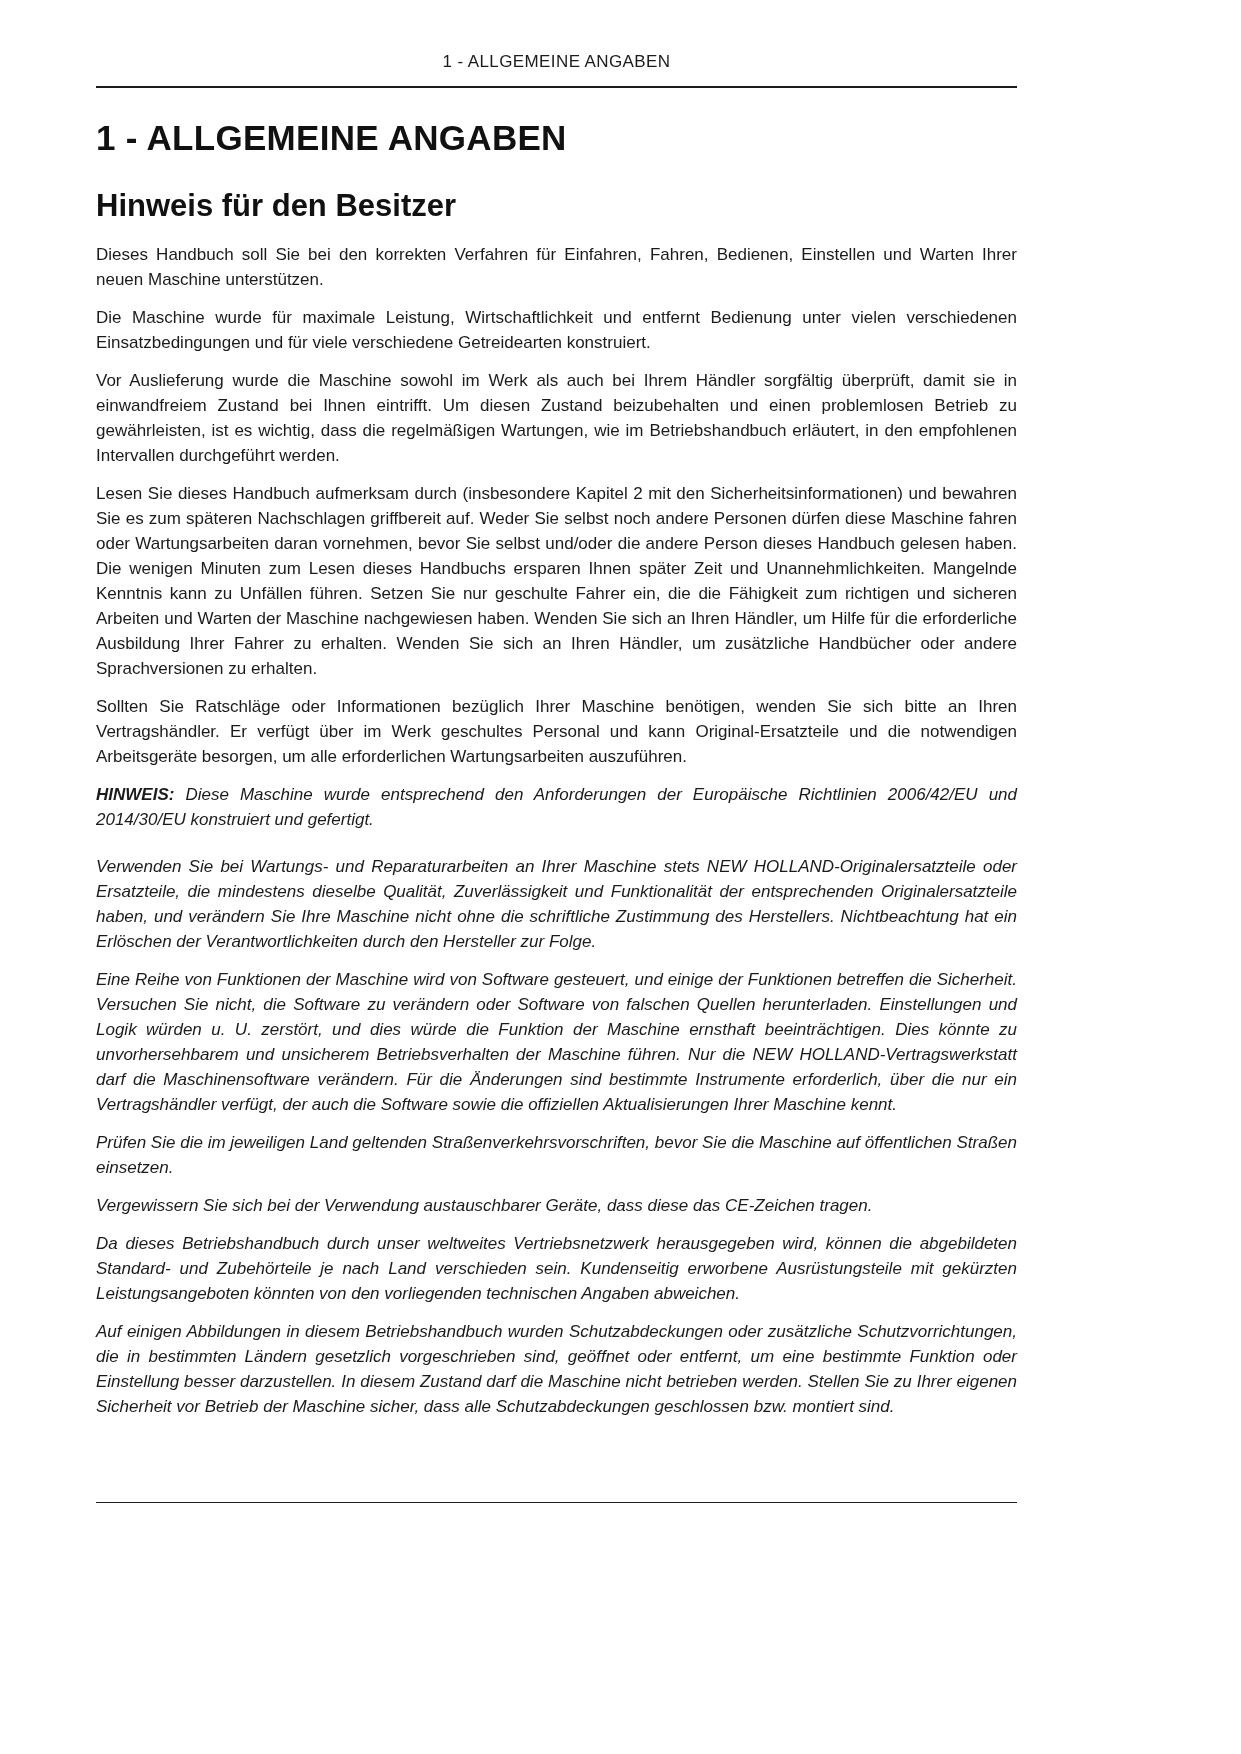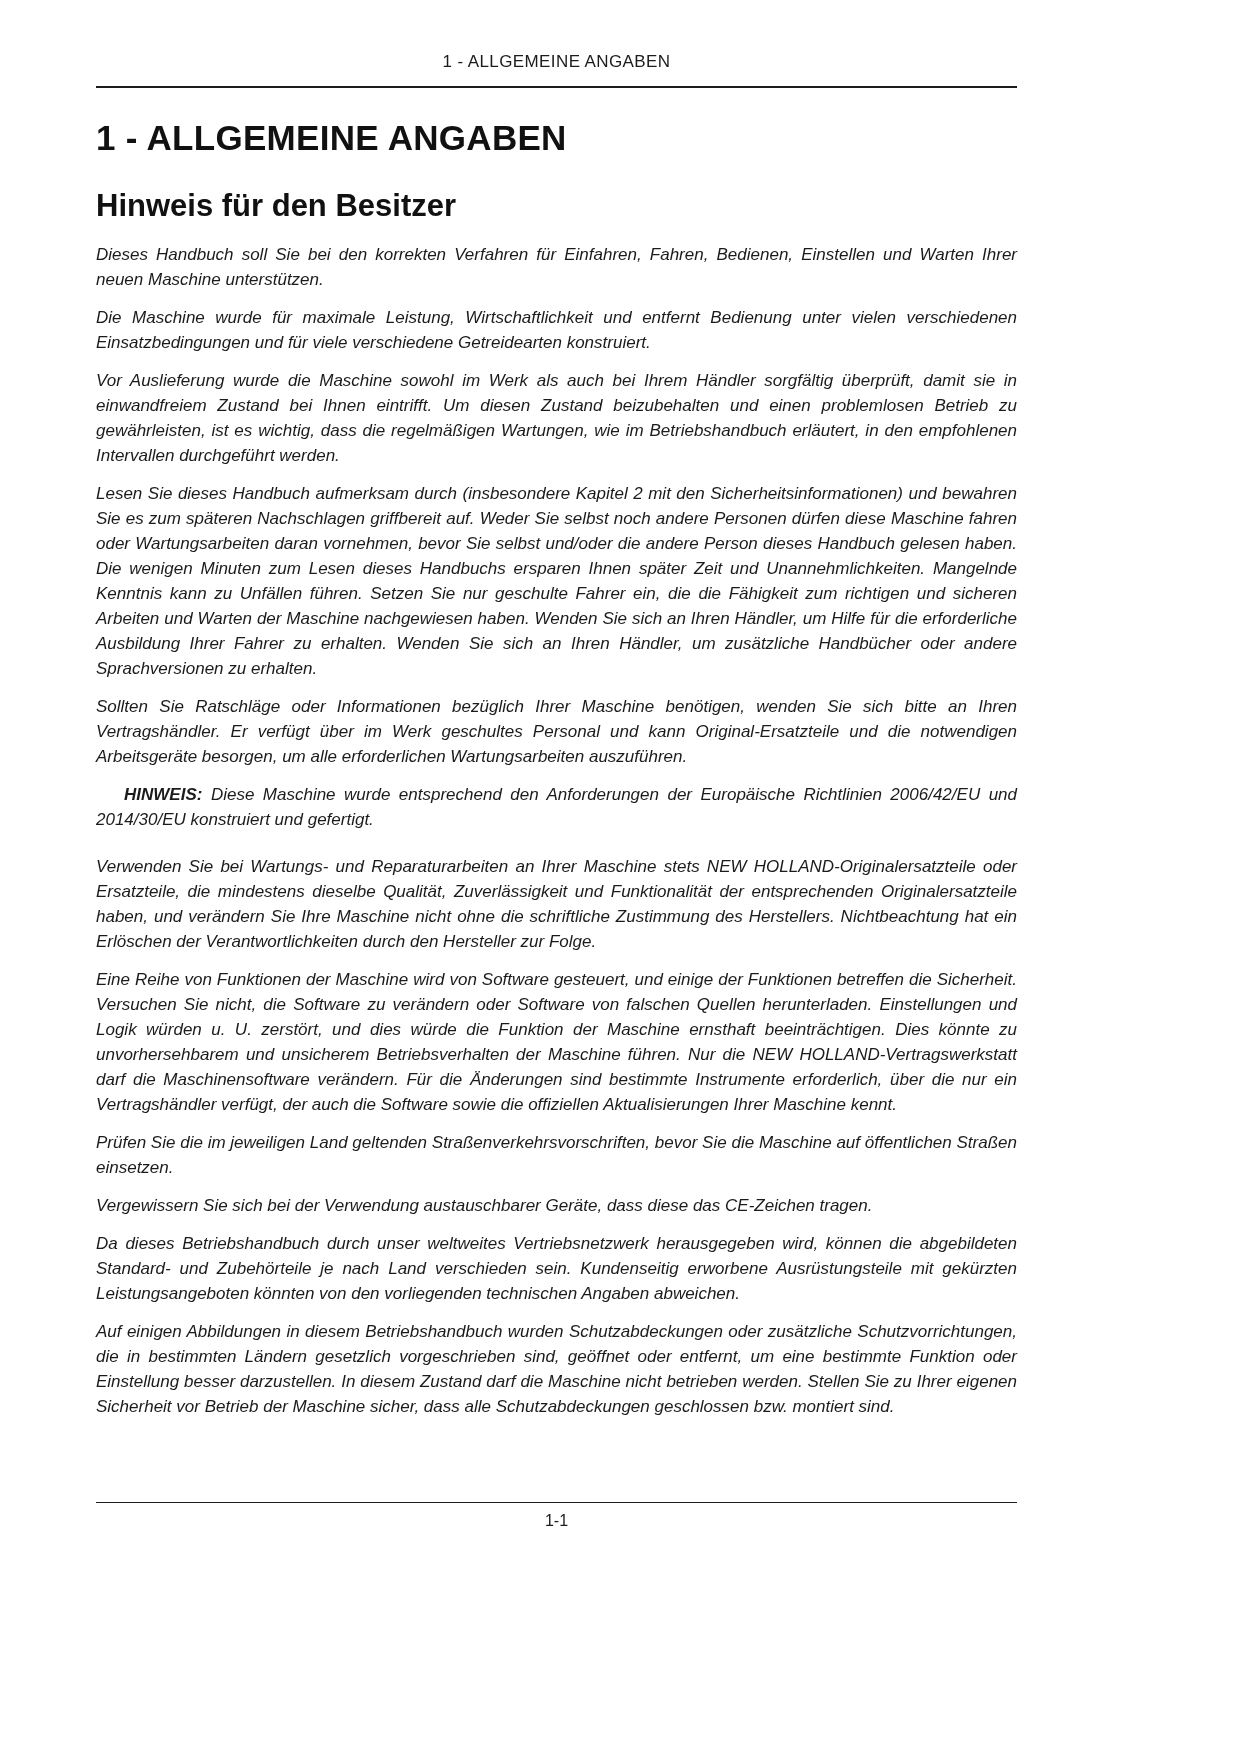--- a/index.html
+++ b/index.html
@@ -40,29 +40,27 @@
     font-weight: bold;
     margin: 30px 0 18px 0;
     color: #111;
   }
   .para {
     font-size: 17px;
     line-height: 25px;
     text-align: justify;
     margin: 0 0 13px 0;
     color: #1b1b1b;
-    font-style: italic;
   }
   .para.italic {
     font-style: italic;
   }
   .para .lead {
     font-weight: bold;
     font-style: italic;
-    margin-left: 28px;
   }
   .para .cont {
     display: block;
     margin-top: 22px;
   }
   .footer {
     position: absolute;
     left: 96px;
     right: 96px;
     top: 1502px;
@@ -112,16 +110,15 @@
   <p class="para italic">Prüfen Sie die im jeweiligen Land geltenden Straßenverkehrsvorschriften, bevor Sie die Maschine auf öffentlichen Straßen einsetzen.</p>
 
   <p class="para italic">Vergewissern Sie sich bei der Verwendung austauschbarer Geräte, dass diese das CE-Zeichen tragen.</p>
 
   <p class="para italic">Da dieses Betriebshandbuch durch unser weltweites Vertriebsnetzwerk herausgegeben wird, können die abgebildeten Standard- und Zubehörteile je nach Land verschieden sein. Kundenseitig erworbene Ausrüstungsteile mit gekürzten Leistungsangeboten könnten von den vorliegenden technischen Angaben abweichen.</p>
 
   <p class="para italic">Auf einigen Abbildungen in diesem Betriebshandbuch wurden Schutzabdeckungen oder zusätzliche Schutzvorrichtungen, die in bestimmten Ländern gesetzlich vorgeschrieben sind, geöffnet oder entfernt, um eine bestimmte Funktion oder Einstellung besser darzustellen. In diesem Zustand darf die Maschine nicht betrieben werden. Stellen Sie zu Ihrer eigenen Sicherheit vor Betrieb der Maschine sicher, dass alle Schutzabdeckungen geschlossen bzw. montiert sind.</p>
 
   <div class="footer">
     <hr class="footer-rule">
-    <div class="page-number">1-1</div>
   </div>
 
 </div>
 
 </body></html>

